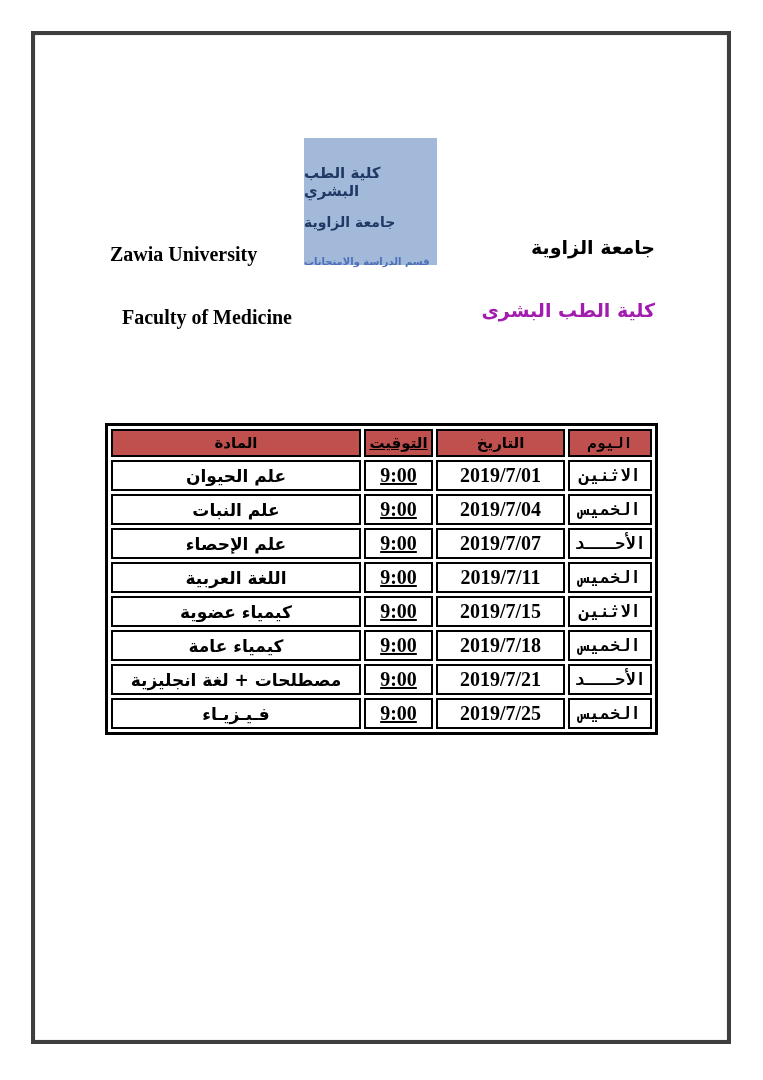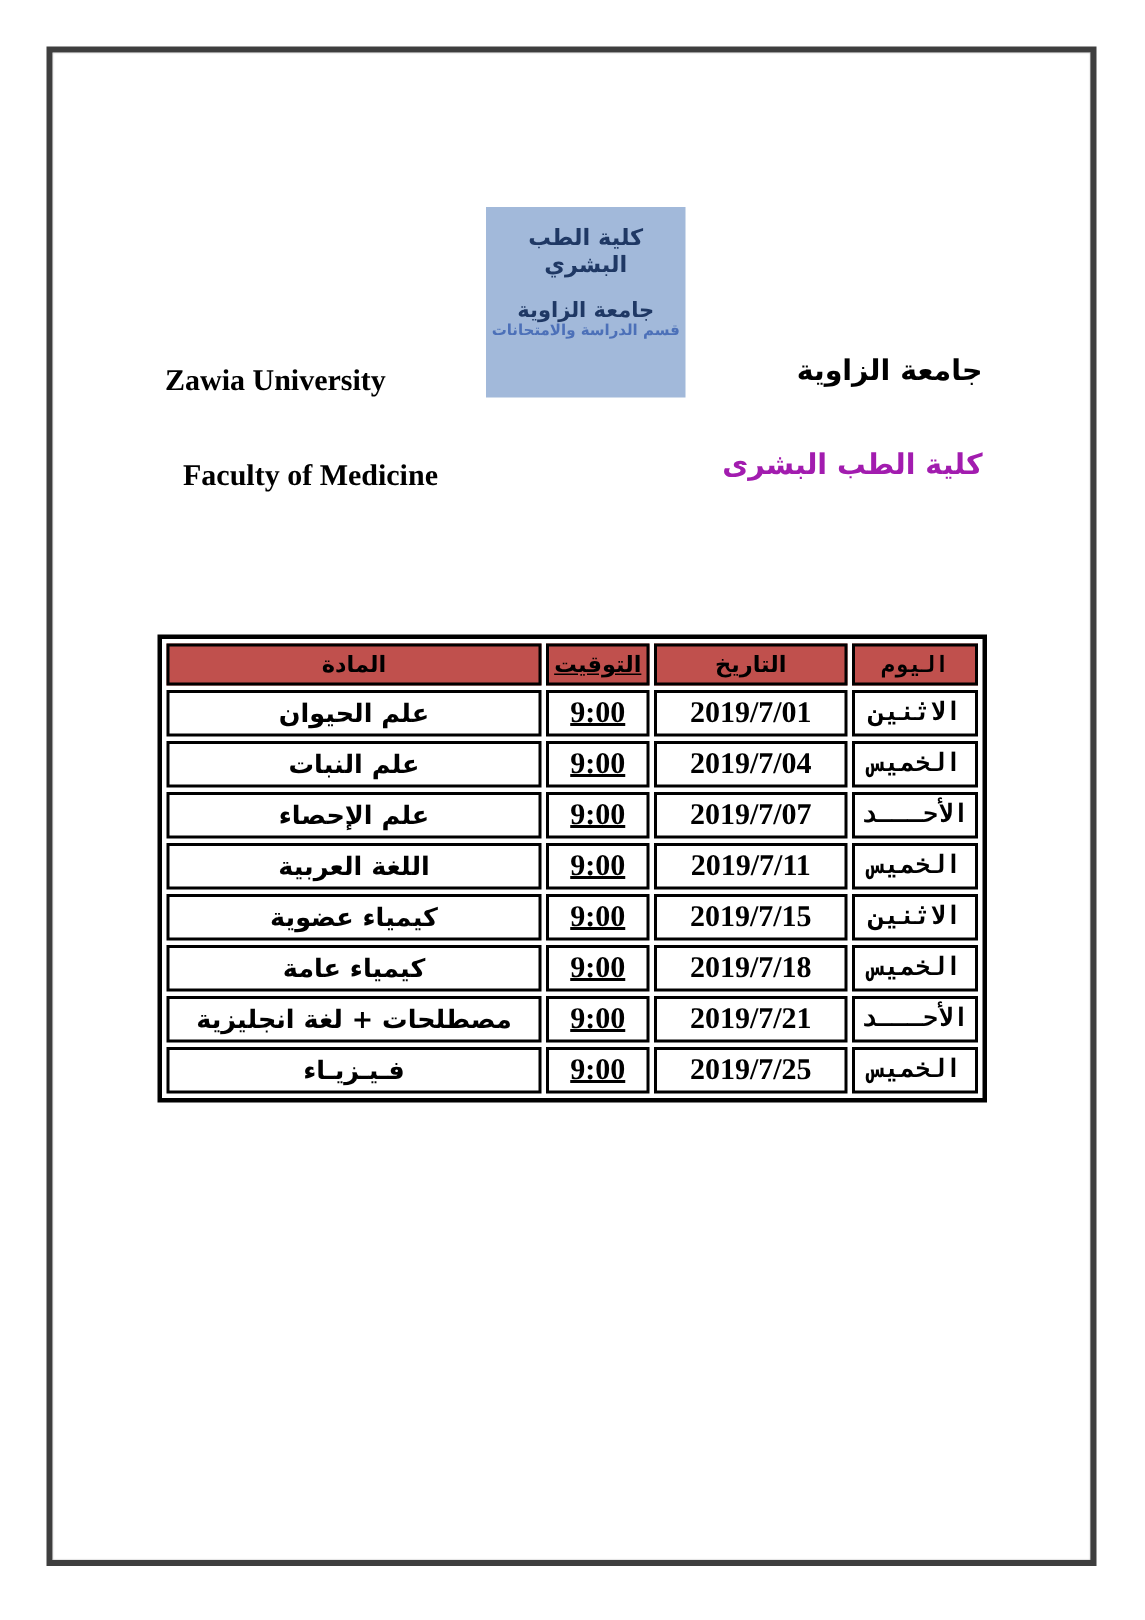--- a/index.html
+++ b/index.html
@@ -13,36 +13,36 @@
   }
   .frame {
     position: absolute;
     left: 31px; top: 31px;
     width: 692px; height: 1005px;
     border: 4px solid #3e3e3e;
     box-shadow: inset 0 0 1px #777;
   }
   .logo {
     position: absolute;
-    left: 324px; top: 138px;
+    left: 304px; top: 138px;
     width: 133px; height: 127px;
     background: #a2b9da;
-    text-align: center;
+    text-align: left;
     direction: rtl;
     box-sizing: border-box;
-    padding-top: 11px;
+    padding-top: 26px;
   }
   .logo-line1 {
     color: #1f3864; font-weight: bold; font-size: 15px; line-height: 1.2;
   }
   .logo-line2 {
     color: #1f3864; font-weight: bold; font-size: 14px; margin-top: 14px;
   }
   .logo-line3 {
-    color: #4c70b8; font-weight: bold; font-size: 10px; 
+    color: #4c70b8; font-weight: bold; font-size: 10px; margin-top: 26px;
   }
   .uni-ar {
     position: absolute; right: 108px; top: 236px;
     direction: rtl; font-weight: bold; font-size: 19px; color: #000;
   }
   .uni-en {
     position: absolute; left: 110px; top: 243px;
     font-family: "Liberation Serif", serif;
     font-weight: bold; font-size: 20px; color: #000;
   }

